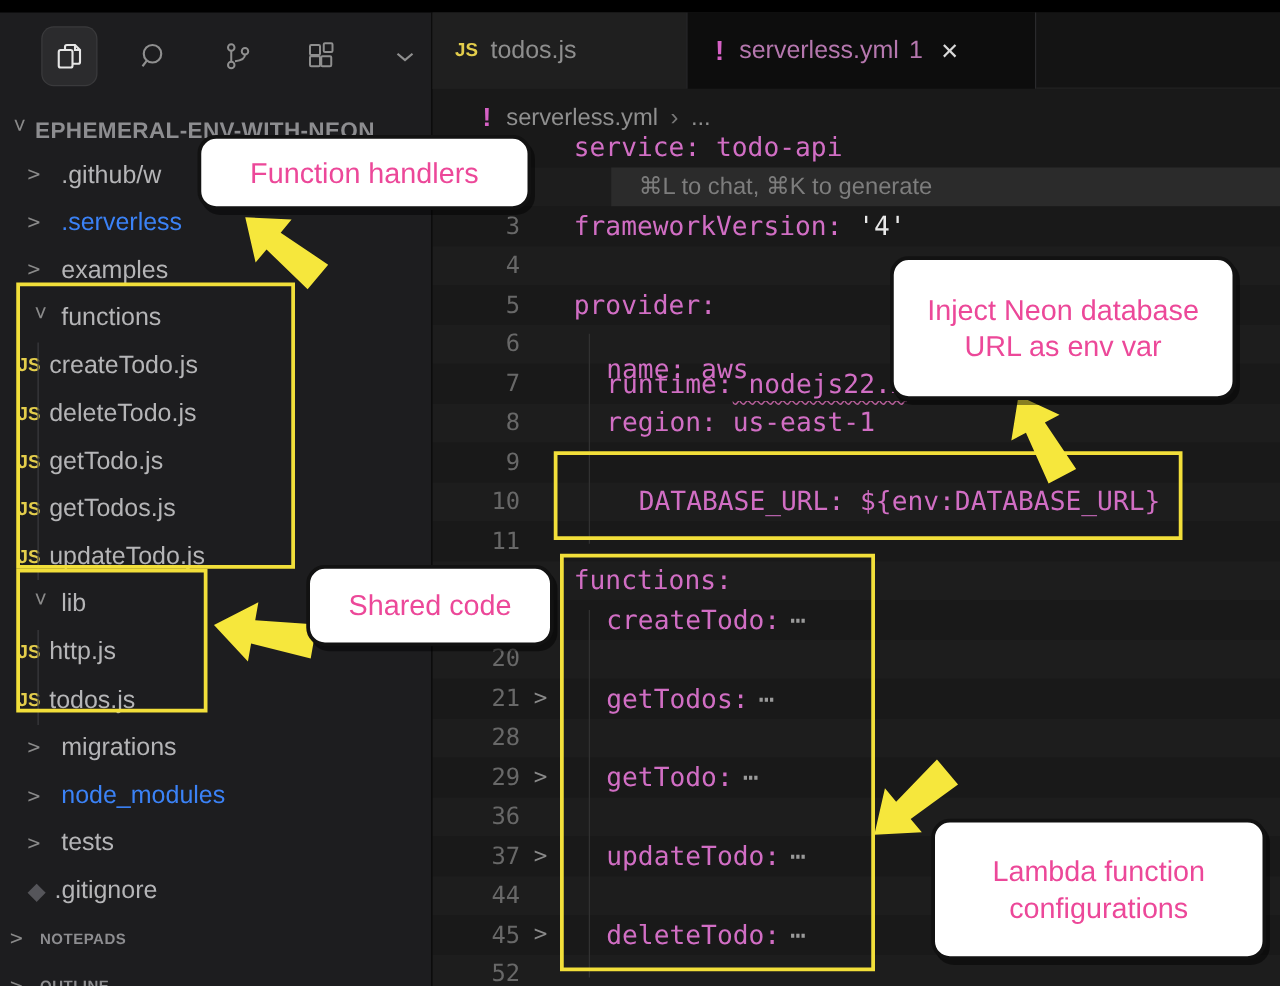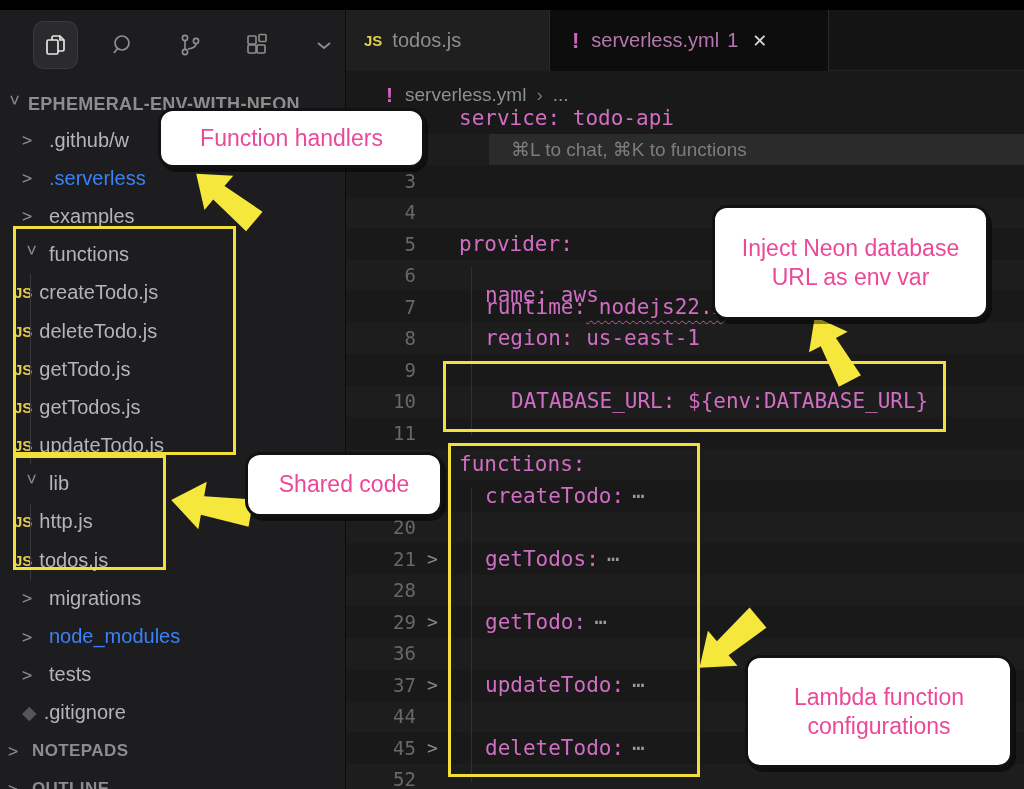--- a/index.html
+++ b/index.html
@@ -29,21 +29,21 @@
   .trow .chev { width:20px; margin-left:22px; color:#8a8a8a; font-size:17px; flex:none;
                 font-family:"DejaVu Sans Mono",monospace; }
   .trow .chev.open { transform:rotate(90deg); }
   .trow .label { margin-left:7px; white-space:nowrap; }
   .trow.dim .label { color:#3b82f6; }
   .trow.child { padding-left:14px; }
   .jsicon { flex:none; margin-left:22px; color:#e3cd4b; font-weight:bold; font-size:15px;
             font-family:"Liberation Sans",sans-serif; }
   .trow.child .jsicon { margin-left:0; }
   .giticon { flex:none; margin-left:22px; color:#55555a; font-size:19px; }
-  .trow.section .label { margin-left:4px; font-weight:bold; font-size:17px; color:#8d8d90;
+  .trow.section .label { margin-left:4px; font-weight:bold; font-size:12px; color:#8d8d90;
                          letter-spacing:.4px; }
   .trow.section .chev { margin-left:8px; }
   .guide { position:absolute; width:1px; background:#3a3a3e; left:30px; }
 
   
   .editor { position:absolute; left:345px; top:10px; width:679px; height:779px;
             background:#191919; border-left:1px solid #0b0b0b; }
   .tabbar { position:absolute; left:0; top:0; width:679px; height:61px; background:#141414;
             border-bottom:1px solid #232323; display:flex; }
   .tab { height:61px; display:flex; align-items:center; padding:0 18px; font-size:20px; }
@@ -239,25 +239,26 @@
 
     <div class="code" id="code">
         <div class="crow">
           <span class="gut"></span>
           <span class="foldc"></span>
           <span class="ctext" style="margin-left: 0px;"><span class="k">service:</span><span class="v-pink"> todo-api</span></span>
         </div>
         <div class="crow">
           <span class="gut"></span>
           <span class="foldc"></span>
-          <span class="hintbar">⌘L to chat, ⌘K to functions</span>
+          <span class="hintbar">⌘L to chat, ⌘K to generate</span>
         </div>
         <div class="crow">
           <span class="gut">3</span>
           <span class="foldc"></span>
+          <span class="ctext" style="margin-left: 0px;"><span class="k">frameworkVersion:</span><span class="v-white"> '4'</span></span>
         </div>
         <div class="crow">
           <span class="gut">4</span>
           <span class="foldc"></span>
         </div>
         <div class="crow">
           <span class="gut">5</span>
           <span class="foldc"></span>
           <span class="ctext" style="margin-left: 0px;"><span class="k">provider:</span></span>
         </div>

